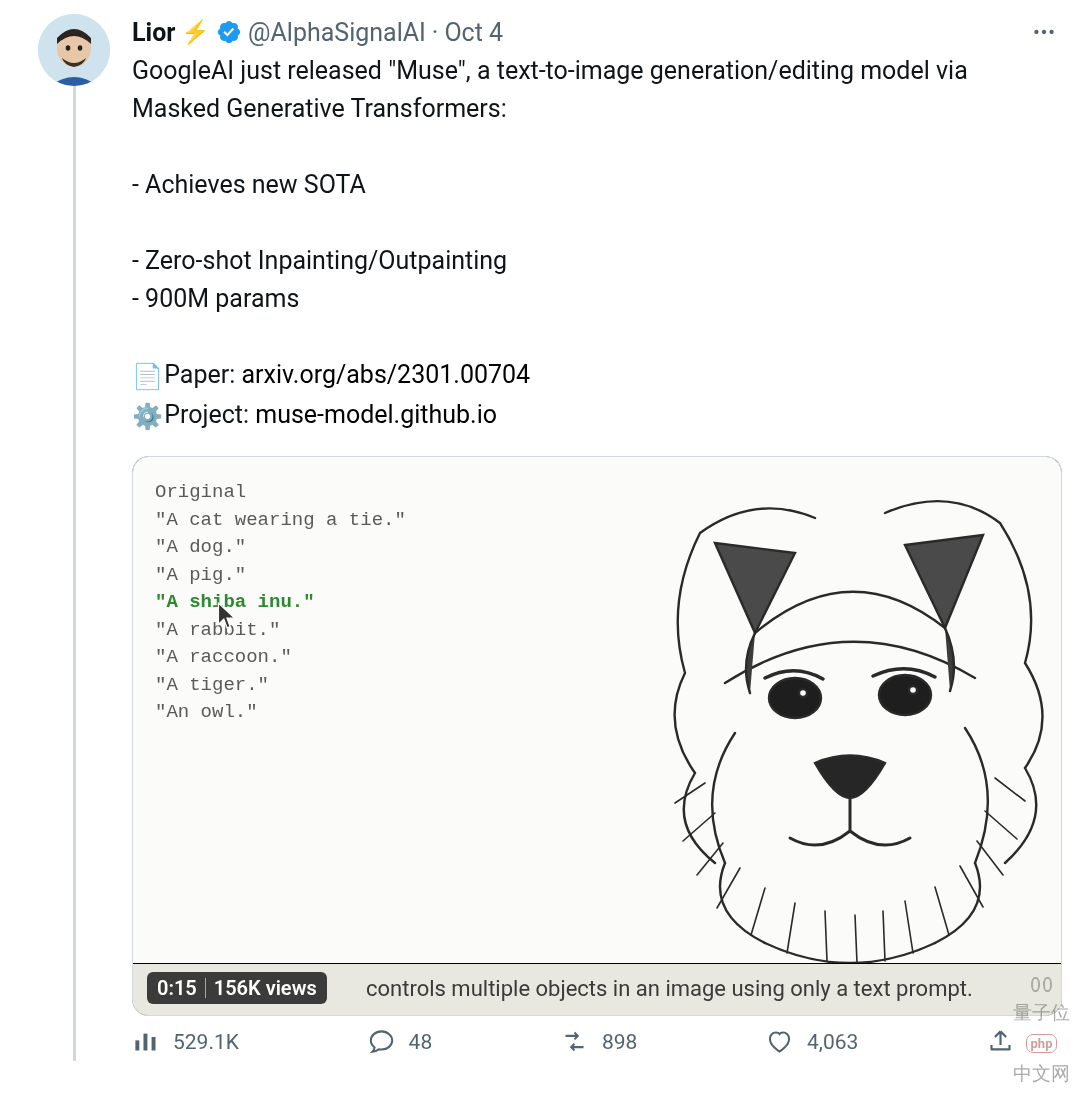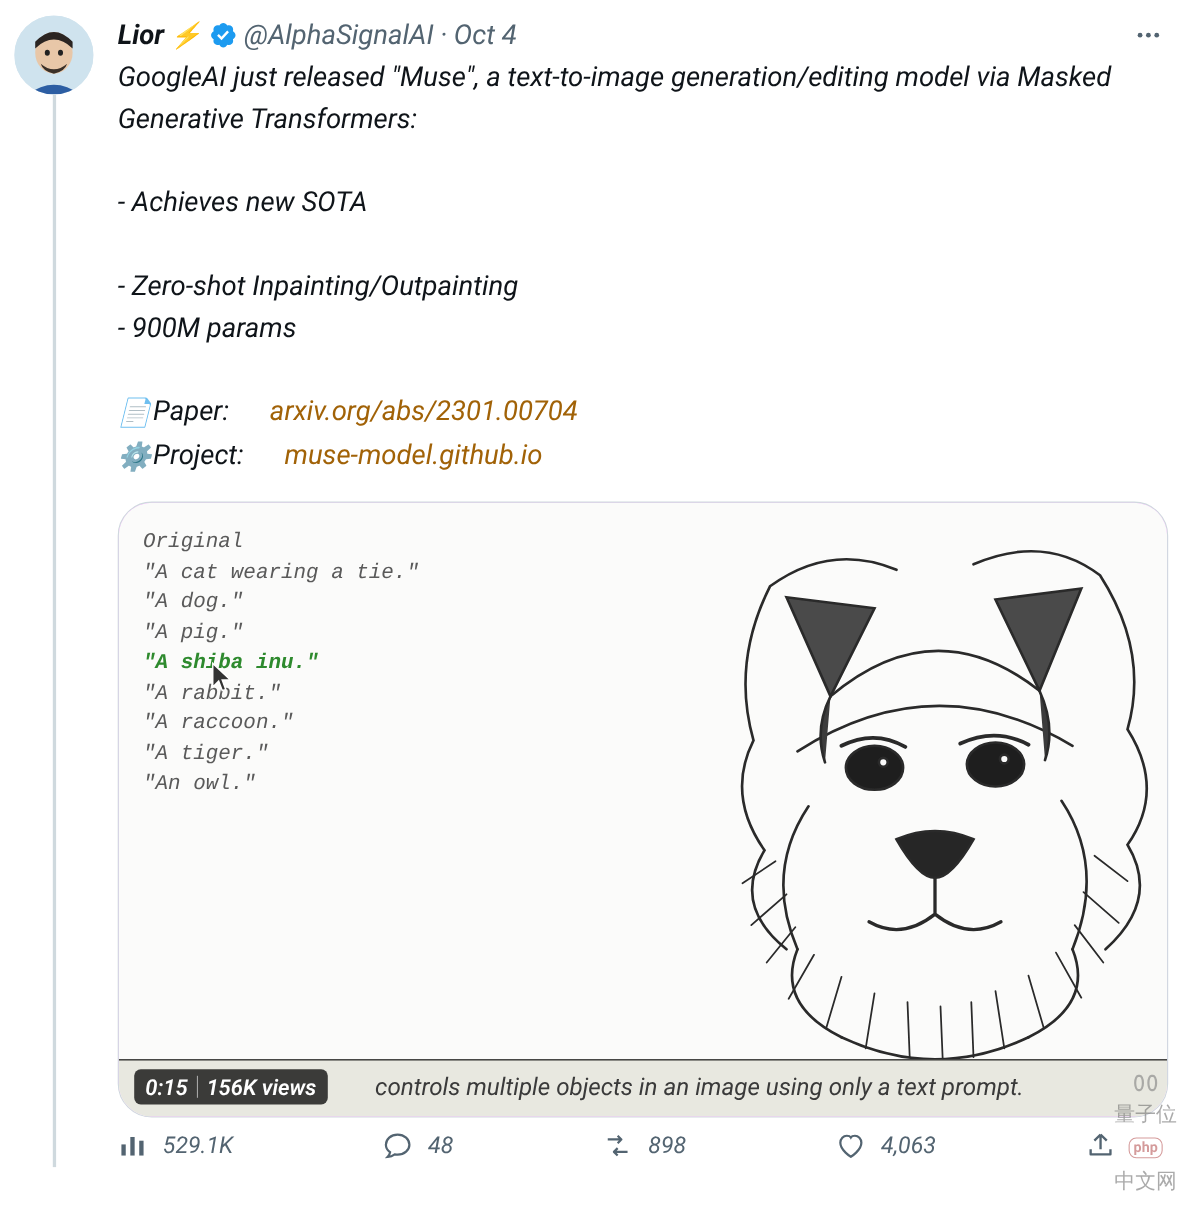--- a/index.html
+++ b/index.html
@@ -1,34 +1,34 @@
 <!DOCTYPE html>
 <html><head>
 <meta charset="utf-8">
 <style>
   * { box-sizing: border-box; margin: 0; padding: 0; }
   html, body { width: 1080px; height: 1105px; background: #fff; font-family: -apple-system, BlinkMacSystemFont, "Segoe UI", Roboto, Helvetica, Arial, sans-serif; color: #0f1419; }
-  .tweet { display: flex; padding: 14px 18px 6px 5px; font-style: italic; }
+  .tweet { display: flex; padding: 14px 18px 6px 30px; }
   .thread-col { width: 88px; display: flex; flex-direction: column; align-items: center; }
   .avatar { width: 72px; height: 72px; border-radius: 50%; background: #d8e6ef; overflow: hidden; flex-shrink: 0; }
   .thread-line { width: 3px; flex: 1; background: #cfd9de; margin-top: 0; }
   .main { flex: 1; padding-left: 14px; min-width: 0; }
   .header-row { display: flex; align-items: center; gap: 10px; }
   .name-cluster { display: flex; align-items: center; gap: 6px; font-size: 25px; }
   .name { font-weight: 700; }
   .bolt { font-size: 23px; }
   .verified { width: 26px; height: 26px; fill: #1d9bf0; }
   .handle, .dot, .date { color: #536471; font-weight: 400; }
   .spacer { flex: 1; }
   .more-btn { color: #536471; width: 36px; height: 36px; border-radius: 50%; display: flex; align-items: center; justify-content: center; cursor: pointer; }
   .more-btn svg { width: 26px; height: 26px; fill: currentColor; }
   .body { font-size: 25px; line-height: 1.52; margin-top: 2px; }
-  .body a { color: #a16207; text-decoration: none; margin-left: 31px; }
+  .body a { color: #000000; text-decoration: none; }
   .emoji { display: inline-flex; width: 26px; vertical-align: -2px; }
-  .media-card { margin-top: 20px; border: 1px solid #cfd9de; border-radius: 31px; background: #f0abfc; overflow: hidden; }
+  .media-card { margin-top: 20px; border: 1px solid #cfd9de; border-radius: 16px; background: #14532d; overflow: hidden; }
   .media-inner { position: relative; height: 558px; background: #fbfbfa; }
   .prompt-list { position: absolute; left: 22px; top: 22px; font-family: "Courier New", monospace; font-size: 19px; line-height: 1.45; color: #5a5a5a; }
   .prompt-list .hdr { color: #5a5a5a; }
   .prompt-list .sel { color: #2e8a2e; font-weight: 700; }
   .cursor { position: absolute; left: 184px; top: 150px; }
   .cursor svg { width: 24px; height: 30px; fill: #333; stroke: #fff; stroke-width: 1.2; }
   .dog-art { position: absolute; right: -34px; top: 6px; width: 490px; height: 500px; }
   .caption-bar { position: relative; background: #e8e8e0; padding: 12px 18px 14px 18px; font-size: 22px; color: #3a3a3a; display: flex; align-items: center; border-top: 1px solid #000000; }
   .time-pill { position: absolute; left: 14px; top: 8px; background: rgba(10,10,10,0.78); color: #fff; border-radius: 6px; padding: 4px 10px; font-size: 20px; font-weight: 600; display: flex; align-items: center; gap: 8px; }
   .time-pill .divider { width: 1px; height: 20px; background: rgba(255,255,255,0.55); }

